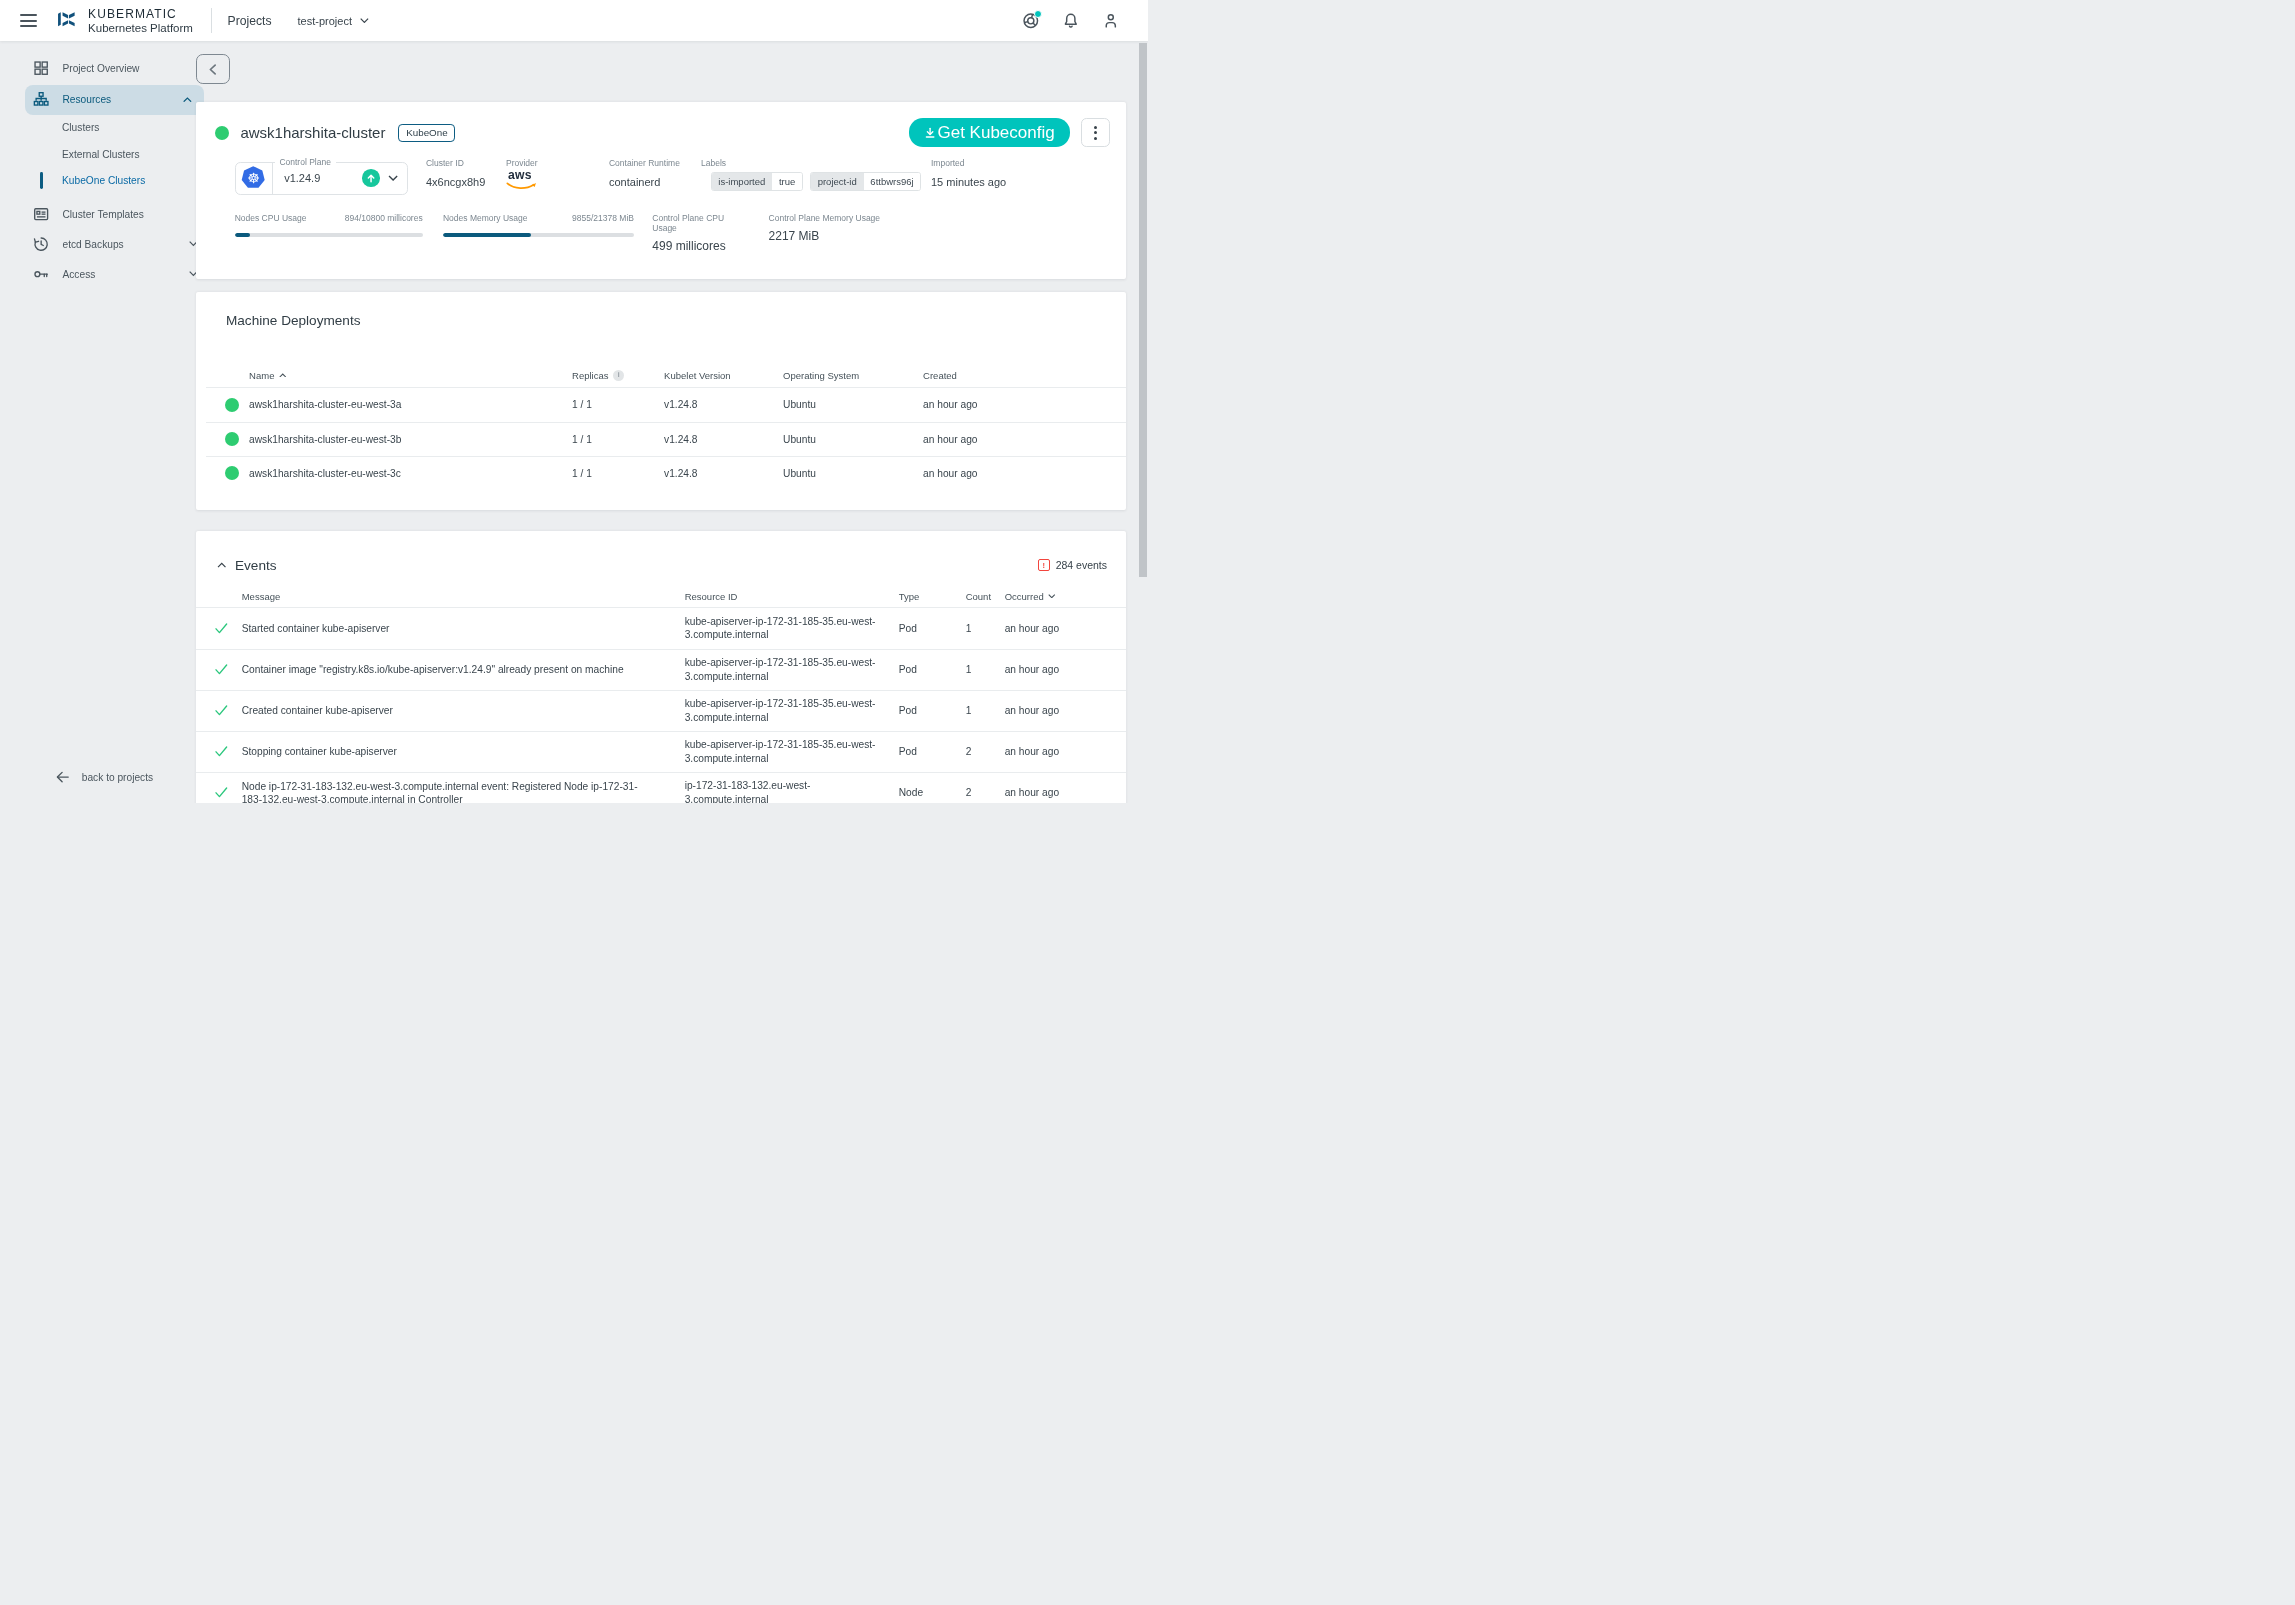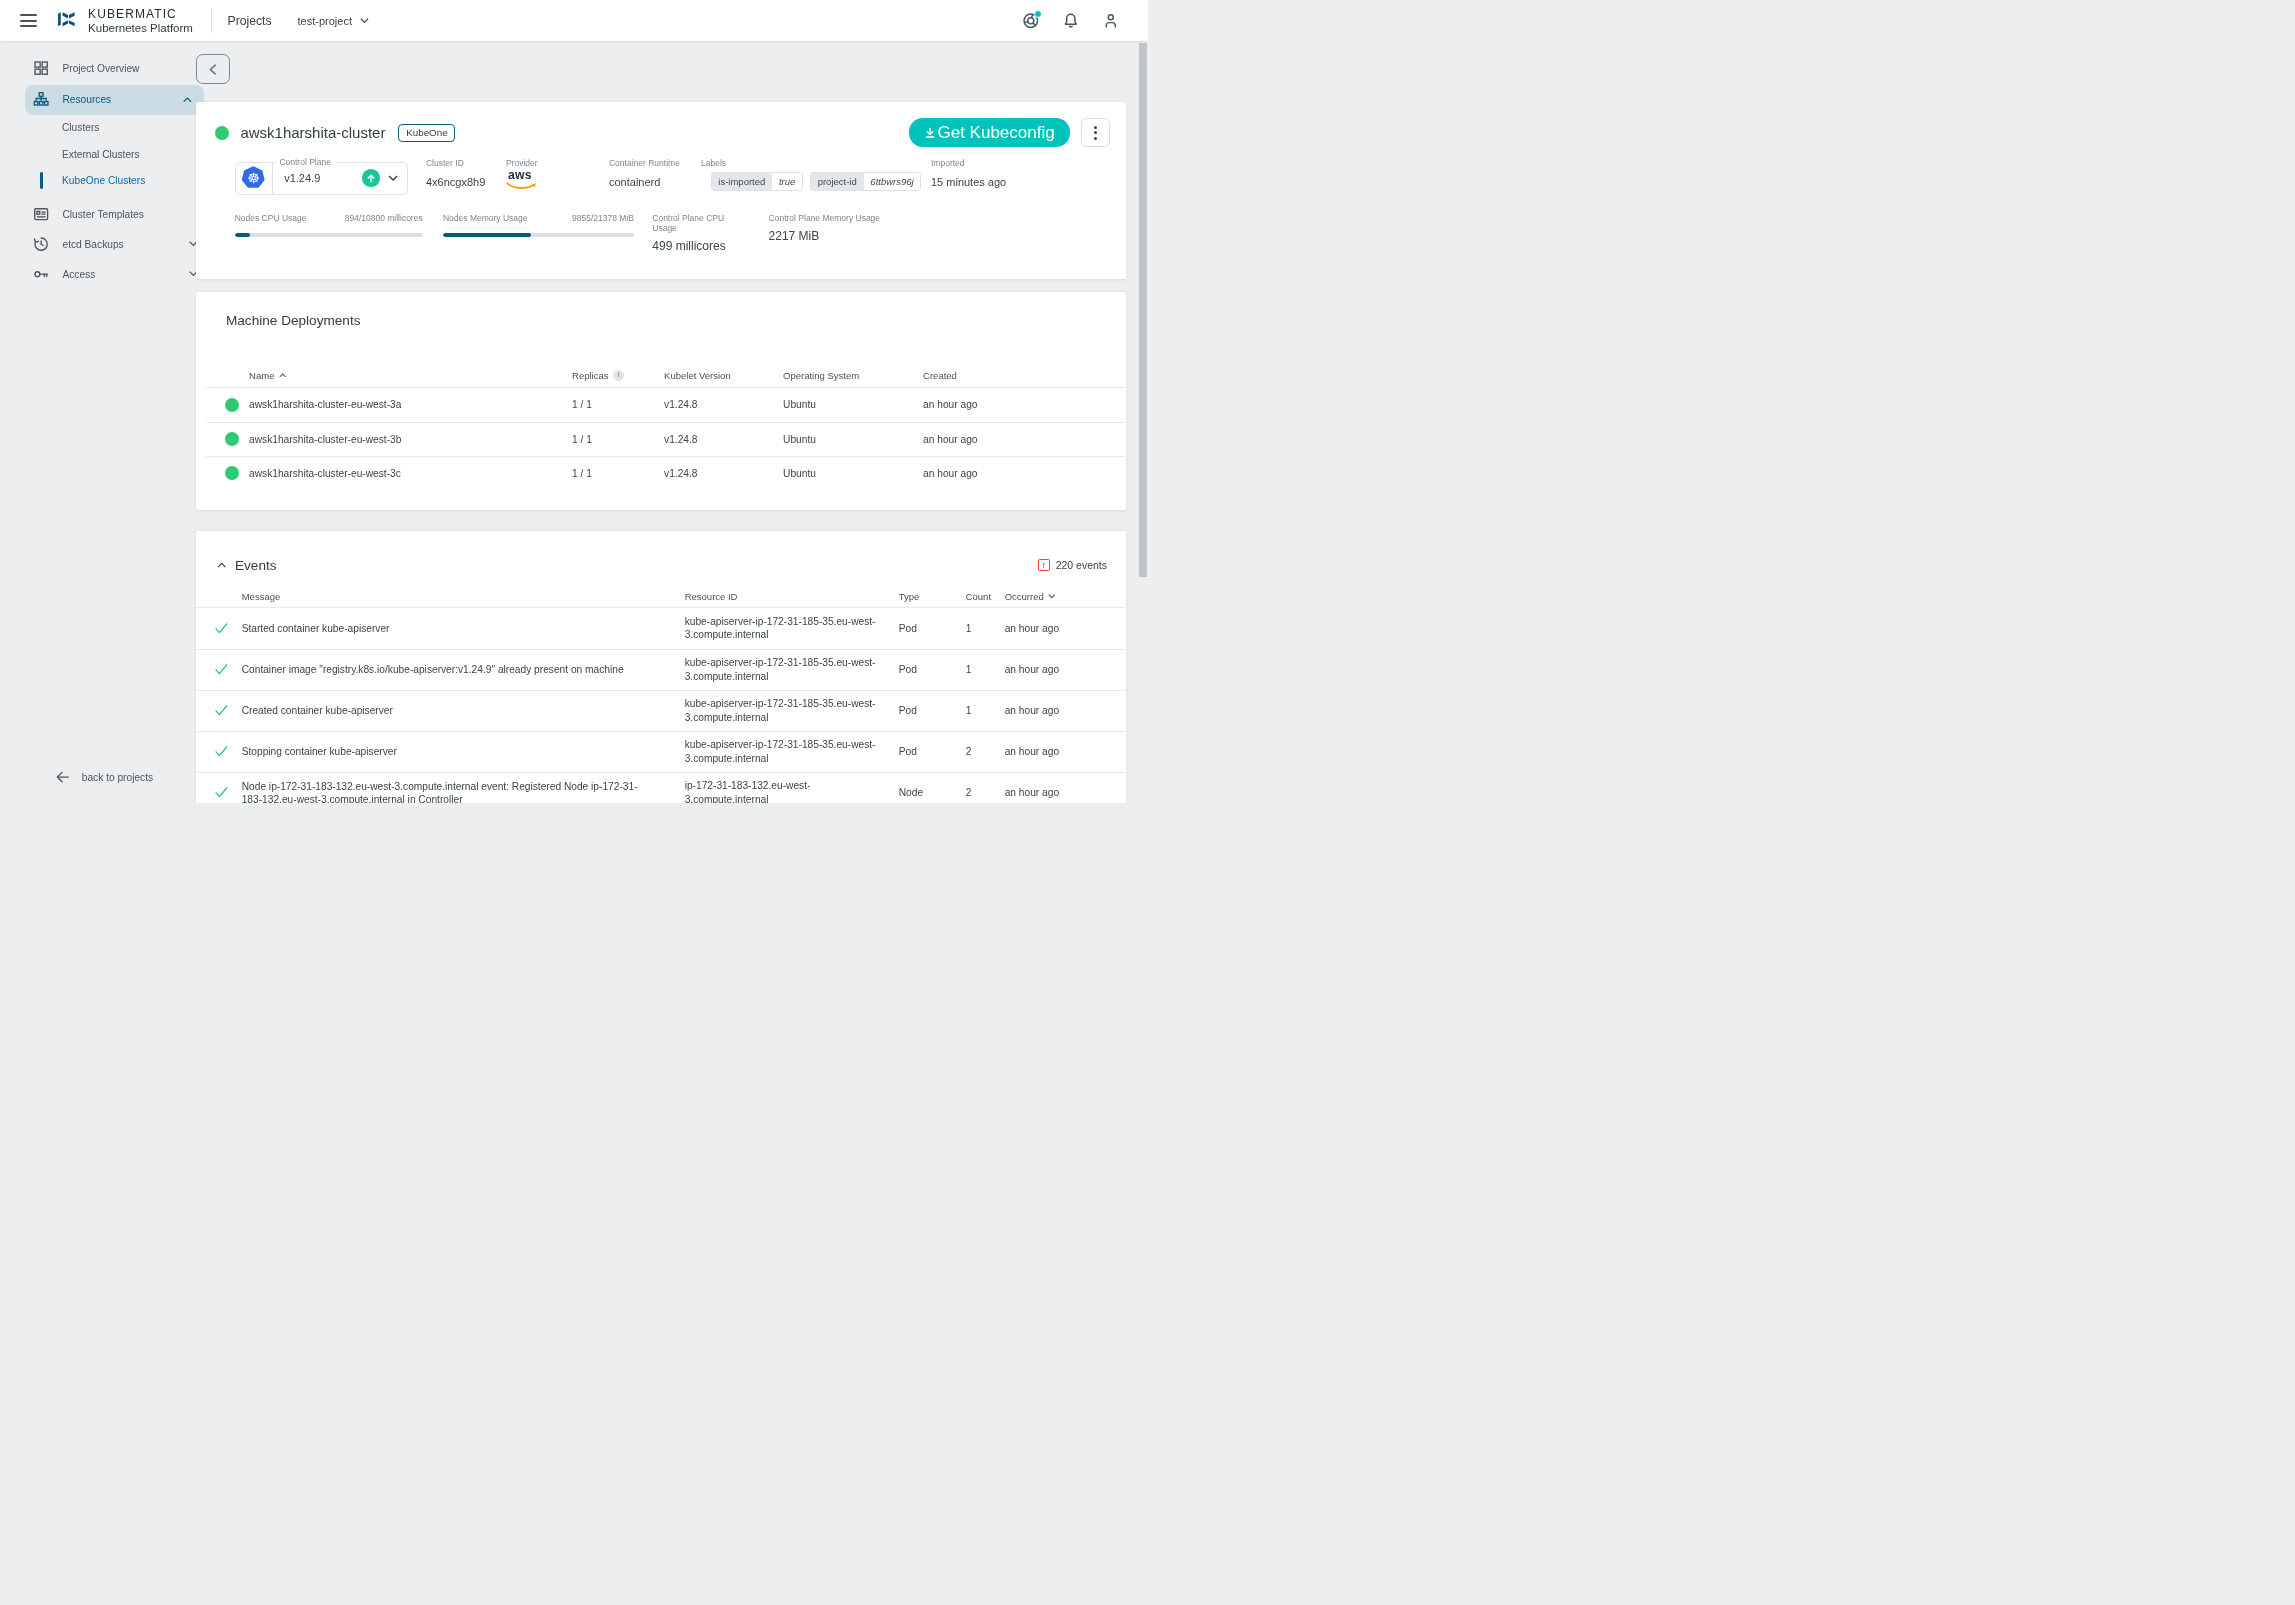--- a/index.html
+++ b/index.html
@@ -77,21 +77,21 @@
   .f-value { margin-top:8.1px; font-size:11px; color:#3a454d; }
   .f-clusterid { width:80px; margin-left:18.3px; }
   .f-provider  { width:103px; }
   .f-runtime   { width:92px; }
   .f-labels    { width:230px; }
   .f-imported  { flex:1; }
   .aws-logo { margin-top:2.7px; width:33px; }
   .chips { display:flex; gap:6.8px; margin-top:4.7px;justify-content:center; }
   .chip { display:flex; align-items:stretch; height:18.3px; border:0.7px solid #dfe3e5; border-radius:2.7px; overflow:hidden; font-size:9.5px; color:#3e4952; }
   .chip-key { background:#e4e7e9; display:flex; align-items:center; padding:0 6.8px; }
-  .chip-val { background:#fff; display:flex; align-items:center; padding:0 6.8px;font-style:italic; }
+  .chip-val { background:#fff; display:flex; align-items:center; padding:0 6.8px; }
 
   
   .row-usage { position:absolute; top:111px; left:39px; right:16.3px; display:flex; }
   .ug1 { width:188px; } .ug2 { width:191px; margin-left:20.3px; }
   .ug3 { width:98px; margin-left:18.3px; } .ug4 { margin-left:18.3px; flex:1; }
   .usage-head { display:flex; justify-content:space-between; font-size:8.5px; color:#7c8790; }
   .bar { margin-top:10.2px; height:4.7px; border-radius:2.7px; background:#dcdfe2; overflow:hidden; }
   .bar-fill { height:100%; border-radius:2.7px; background:#0b5a7d; }
   .usage-big { margin-top:6.8px; font-size:12px; color:#3a454d; }
 
@@ -428,21 +428,21 @@
   </div>
 
   <div class="card card3">
     <div class="events-head">
       <svg class="ev-collapse" width="9.5" height="6.1" viewBox="0 0 14 9">
           <polyline points="1.5,7.5 7,2 12.5,7.5" fill="none" stroke="#37424a" stroke-width="1.8"></polyline>
         </svg>
       <span class="section-title">Events</span>
       <div class="ev-count">
         <span class="alert-icon">!</span>
-        <span>220 events</span>
+        <span>284 events</span>
       </div>
     </div>
     <div class="ev-grid ev-head">
       <span></span>
       <span>Message</span>
       <span>Resource ID</span>
       <span>Type</span>
       <span>Count</span>
       <span class="th-flex">
         <span>Occurred</span>

